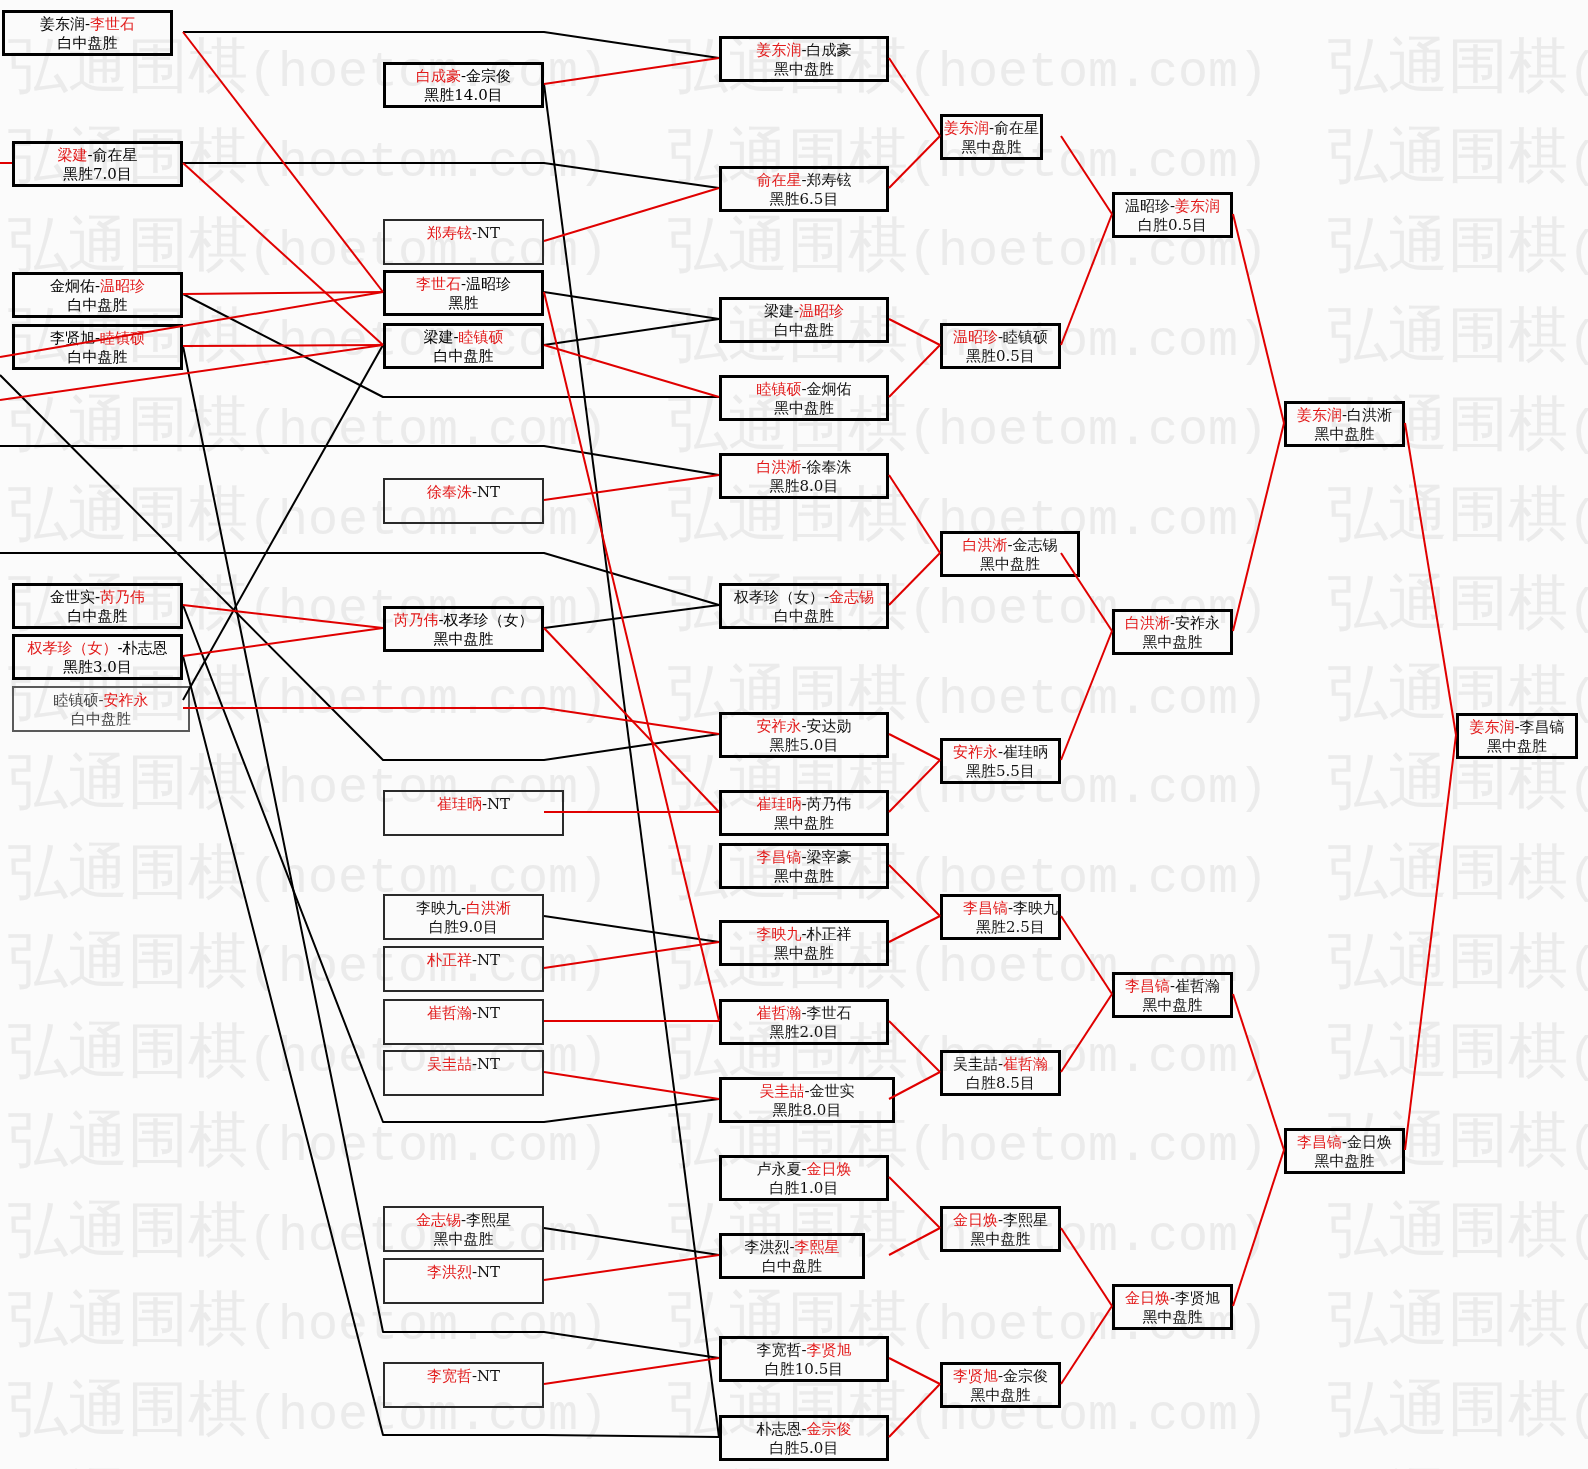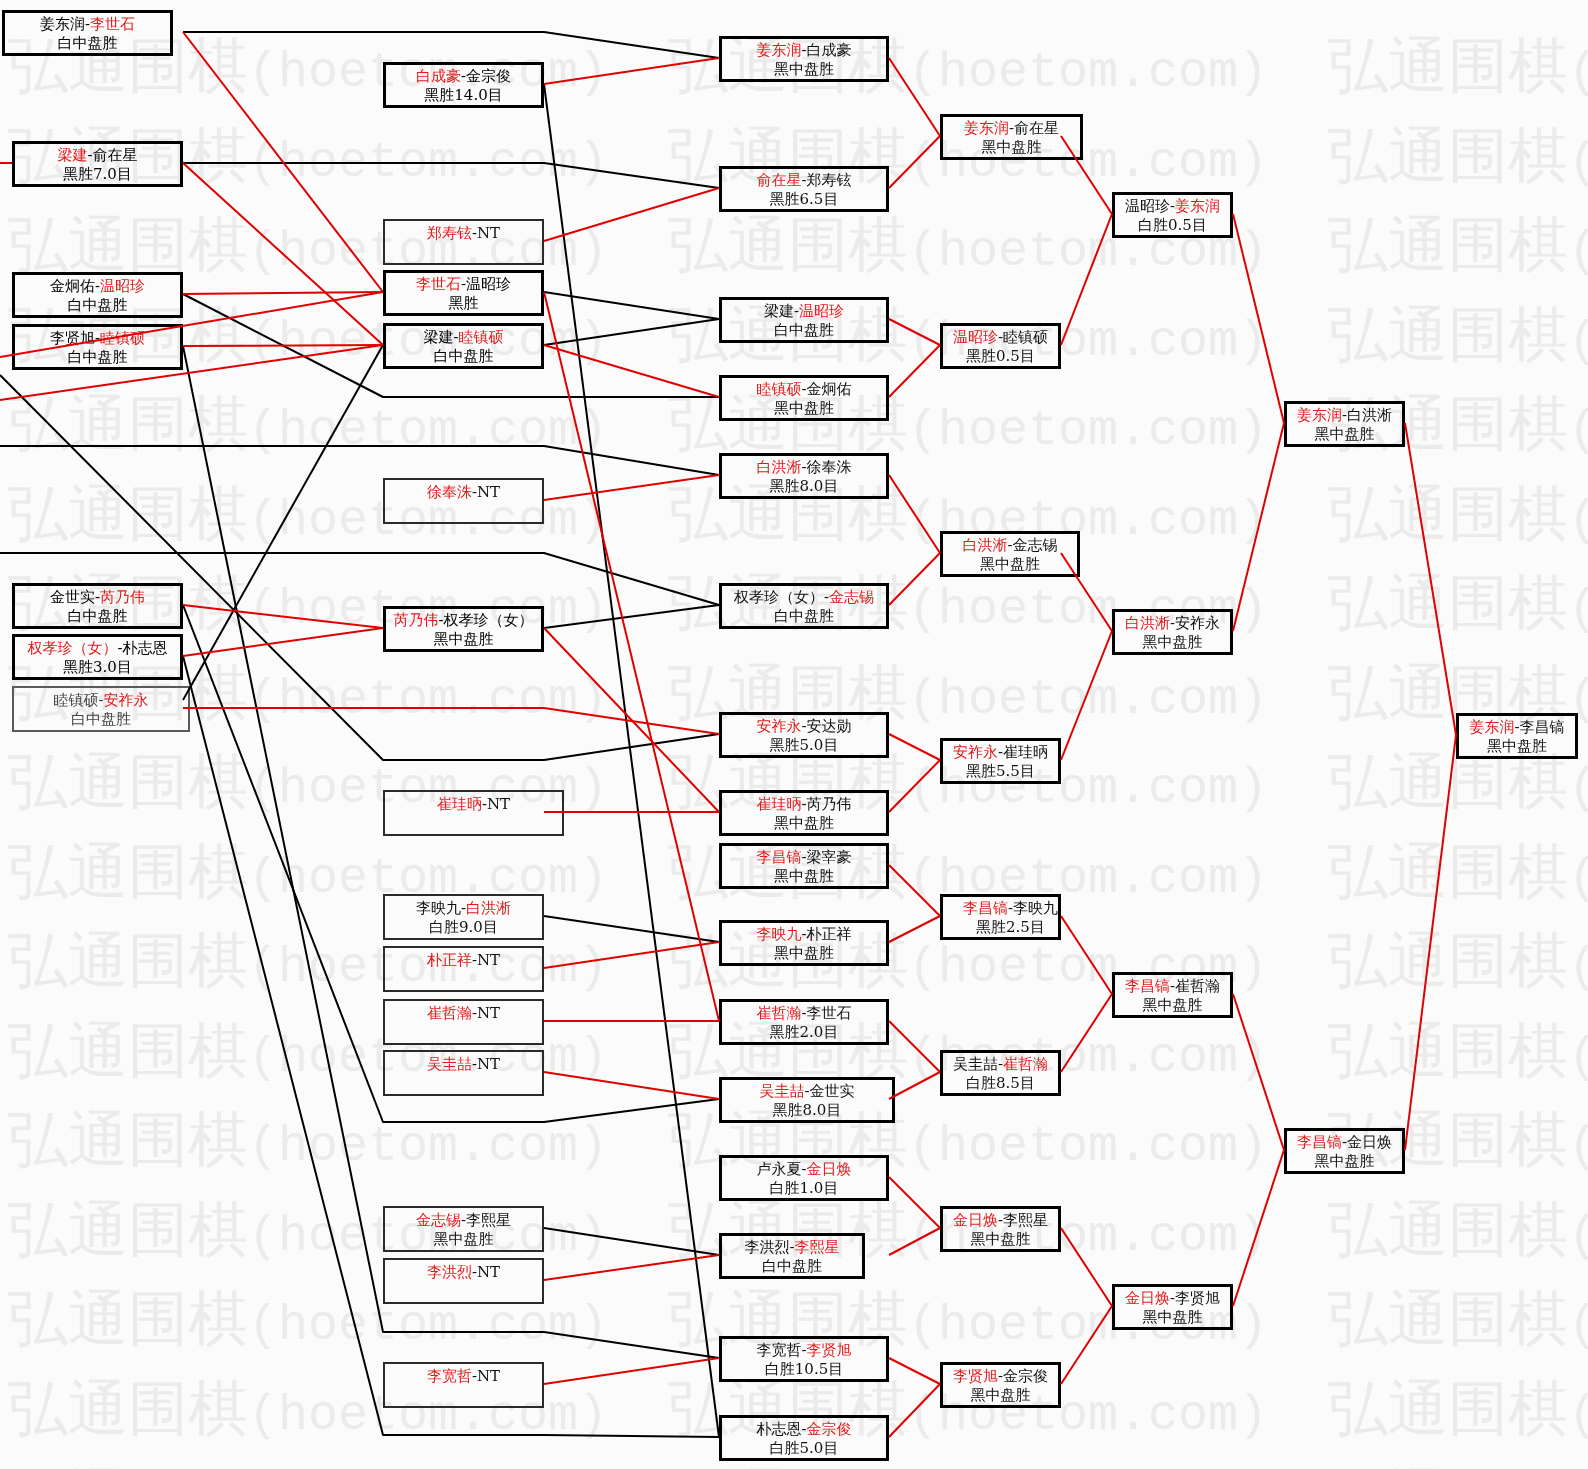--- a/index.html
+++ b/index.html
@@ -226,21 +226,21 @@
       <div class="line2">白中盘胜</div>
     </div>
     <div class="box " style="left: 719px; top: 1336px; width: 170px;">
       <div class="line1"><span>李宽哲</span><span>-</span><span class="win">李贤旭</span></div>
       <div class="line2">白胜10.5目</div>
     </div>
     <div class="box " style="left: 719px; top: 1415px; width: 170px;">
       <div class="line1"><span>朴志恩</span><span>-</span><span class="win">金宗俊</span></div>
       <div class="line2">白胜5.0目</div>
     </div>
-    <div class="box " style="left: 940px; top: 114px; width: 143px;">
+    <div class="box " style="left: 940px; top: 114px; width: 103px;">
       <div class="line1"><span class="win">姜东润</span><span>-</span><span>俞在星</span></div>
       <div class="line2">黑中盘胜</div>
     </div>
     <div class="box " style="left: 940px; top: 323px; width: 121px;">
       <div class="line1"><span class="win">温昭珍</span><span>-</span><span>睦镇硕</span></div>
       <div class="line2">黑胜0.5目</div>
     </div>
     <div class="box " style="left: 940px; top: 531px; width: 140px;">
       <div class="line1"><span class="win">白洪淅</span><span>-</span><span>金志锡</span></div>
       <div class="line2">黑中盘胜</div>

